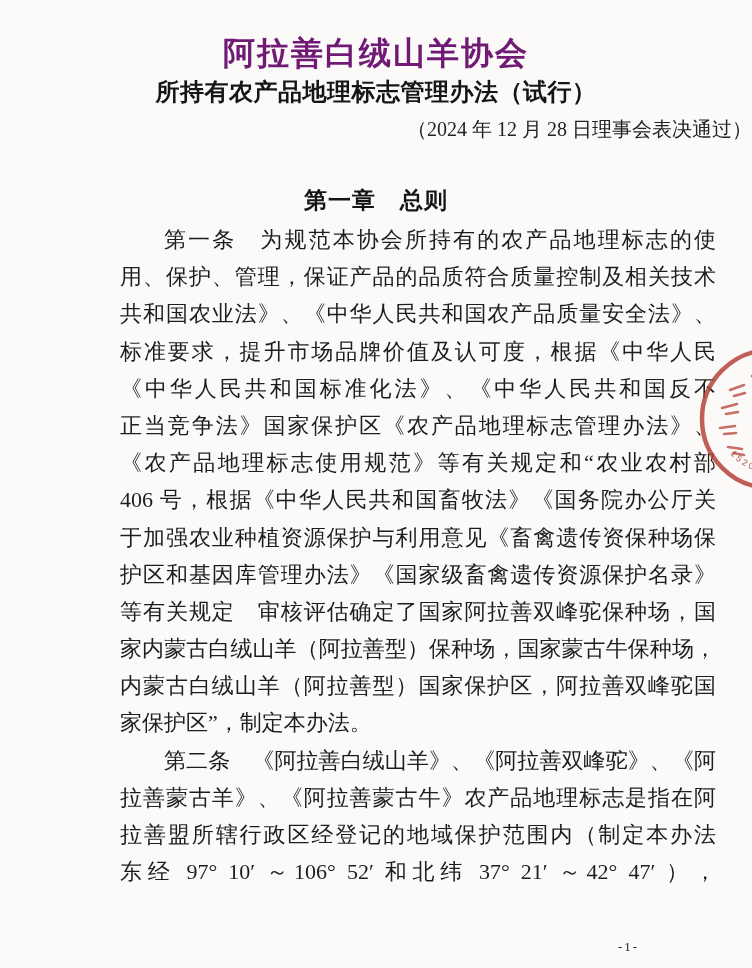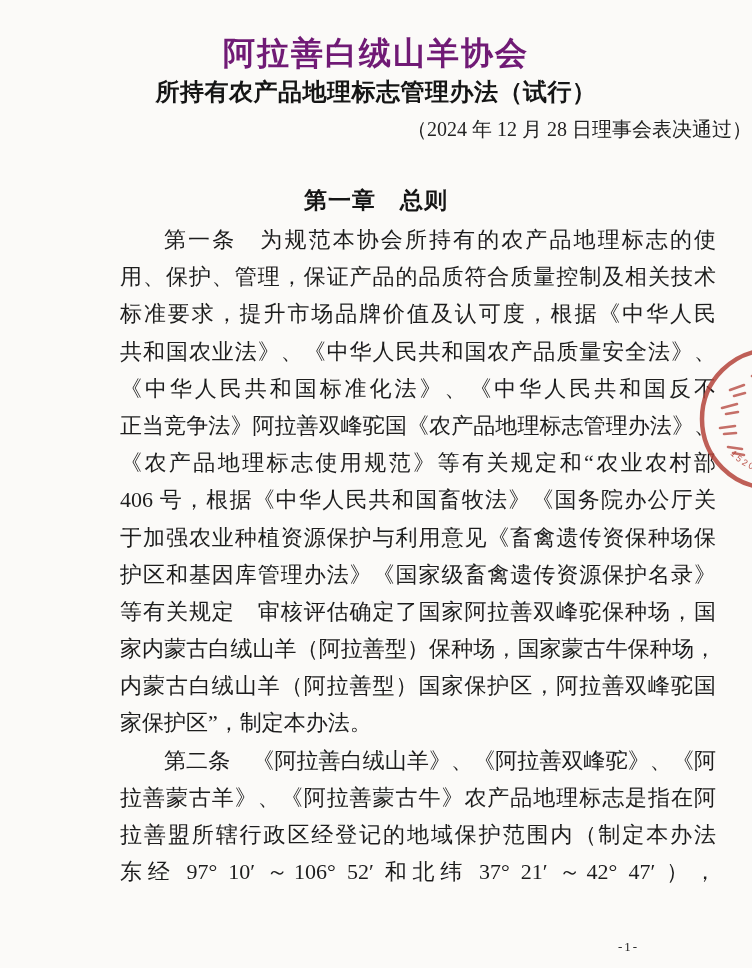--- a/index.html
+++ b/index.html
@@ -58,24 +58,24 @@
 <div class="page">
 
   <div class="centered doc-title1">阿拉善白绒山羊协会</div>
   <div class="centered doc-title2">所持有农产品地理标志管理办法（试行）</div>
   <div class="centered doc-date">（2024 年 12 月 28 日理事会表决通过）</div>
   <div class="centered chapter">第一章　总则</div>
 
   <div class="body-block">
     <div class="bline indent">第一条　为规范本协会所持有的农产品地理标志的使</div>
     <div class="bline">用、保护、管理，保证产品的品质符合质量控制及相关技术</div>
+    <div class="bline">共和国农业法》、《中华人民共和国农产品质量安全法》、</div>
     <div class="bline">标准要求，提升市场品牌价值及认可度，根据《中华人民</div>
-    <div class="bline">共和国农业法》、《中华人民共和国农产品质量安全法》、</div>
     <div class="bline">《中华人民共和国标准化法》、《中华人民共和国反不</div>
-    <div class="bline">正当竞争法》阿拉善双峰驼国《农产品地理标志管理办法》、</div>
+    <div class="bline">正当竞争法》国家保护区《农产品地理标志管理办法》、</div>
     <div class="bline">《农产品地理标志使用规范》等有关规定和“农业农村部</div>
     <div class="bline">406 号，根据《中华人民共和国畜牧法》《国务院办公厅关</div>
     <div class="bline">于加强农业种植资源保护与利用意见《畜禽遗传资保种场保</div>
     <div class="bline">护区和基因库管理办法》《国家级畜禽遗传资源保护名录》</div>
     <div class="bline">等有关规定　审核评估确定了国家阿拉善双峰驼保种场，国</div>
     <div class="bline">家内蒙古白绒山羊（阿拉善型）保种场，国家蒙古牛保种场，</div>
     <div class="bline">内蒙古白绒山羊（阿拉善型）国家保护区，阿拉善双峰驼国</div>
     <div class="bline para-end">家保护区”，制定本办法。</div>
     <div class="bline indent">第二条　《阿拉善白绒山羊》、《阿拉善双峰驼》、《阿</div>
     <div class="bline">拉善蒙古羊》、《阿拉善蒙古牛》农产品地理标志是指在阿</div>

